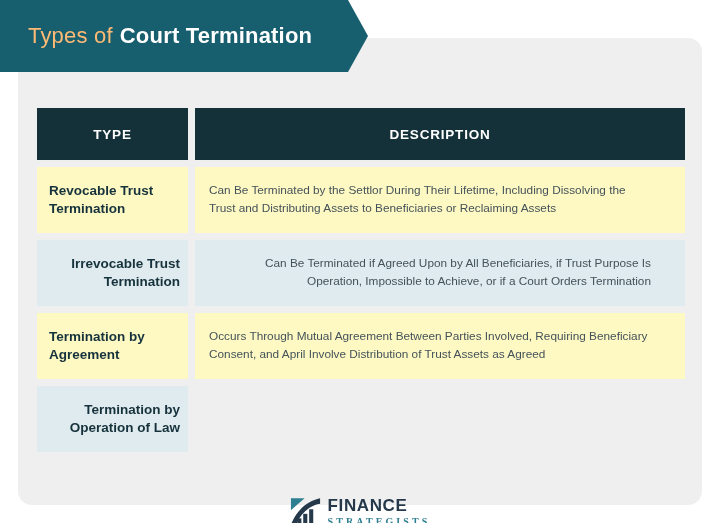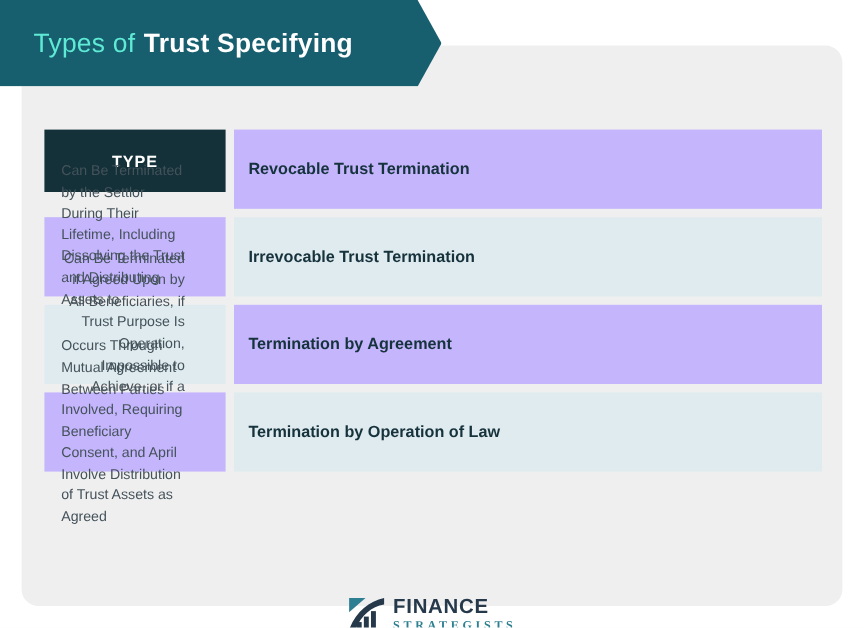--- a/index.html
+++ b/index.html
@@ -17,21 +17,21 @@
 
   
   .banner{
     position:absolute;left:0;top:0;width:368px;height:72px;
     background:#175e6e;
     clip-path:polygon(0 0,348px 0,368px 36px,348px 72px,0 72px);
     display:flex;align-items:center;
     padding-left:28px;box-sizing:border-box;
     font-size:22px;letter-spacing:0.2px;
   }
-  .banner .prefix{color:#5eead4;font-weight:400;margin-right:7px;}
+  .banner .prefix{color:#fdba74;font-weight:400;margin-right:7px;}
   .banner .strong{color:#ffffff;font-weight:700;}
 
   
   .table{
     position:absolute;left:37px;top:108px;width:648px;
     display:grid;
     grid-template-columns:151px 490px;
     column-gap:7px;row-gap:7px;
   }
   .th{
@@ -41,21 +41,21 @@
   }
   .cell{height:66px;display:flex;align-items:center;box-sizing:border-box;}
   .type-cell{
     padding-left:12px;padding-right:8px;
     font-weight:700;font-size:13.5px;line-height:1.3;color:#16323c;
   }
   .desc-cell{
     padding-left:14px;padding-right:34px;
     font-size:11.8px;line-height:1.5;color:#44525a;
   }
-  .row-white{background:#c4b5fd;}
+  .row-white{background:#fef9c3;}
   .row-alt{background:#dfebee;text-align:right;}
 
   
   .logo{
     position:absolute;left:0;top:468px;width:720px;
     display:flex;align-items:center;justify-content:center;gap:7px;margin-top:28px;
   }
   .logo-icon{width:31px;height:32px;display:block;}
   .logo-text{display:flex;flex-direction:column;justify-content:center;}
   .logo-name{
@@ -66,25 +66,26 @@
     line-height:1;margin-top:3px;font-family:Liberation Serif, serif;
   }
 </style>
 </head>
 <body>
 
 <div class="card"></div>
 
 <div class="banner">
   <span class="prefix">Types of</span>
-  <span class="strong">Trust Specifying</span>
+  <span class="strong">Court Termination</span>
 </div>
 
 <div class="table">
   <div class="th">TYPE</div>
+  <div class="th">DESCRIPTION</div>
 
   <div class="cell type-cell row-white">Revocable Trust Termination</div>
   <div class="cell desc-cell row-white">Can Be Terminated by the Settlor During Their Lifetime, Including Dissolving the Trust and Distributing Assets to Beneficiaries or Reclaiming Assets</div>
 
   <div class="cell type-cell row-alt">Irrevocable Trust Termination</div>
   <div class="cell desc-cell row-alt">Can Be Terminated if Agreed Upon by All Beneficiaries, if Trust Purpose Is Operation, Impossible to Achieve, or if a Court Orders Termination</div>
 
   <div class="cell type-cell row-white">Termination by Agreement</div>
   <div class="cell desc-cell row-white">Occurs Through Mutual Agreement Between Parties Involved, Requiring Beneficiary Consent, and April Involve Distribution of Trust Assets as Agreed</div>
 

